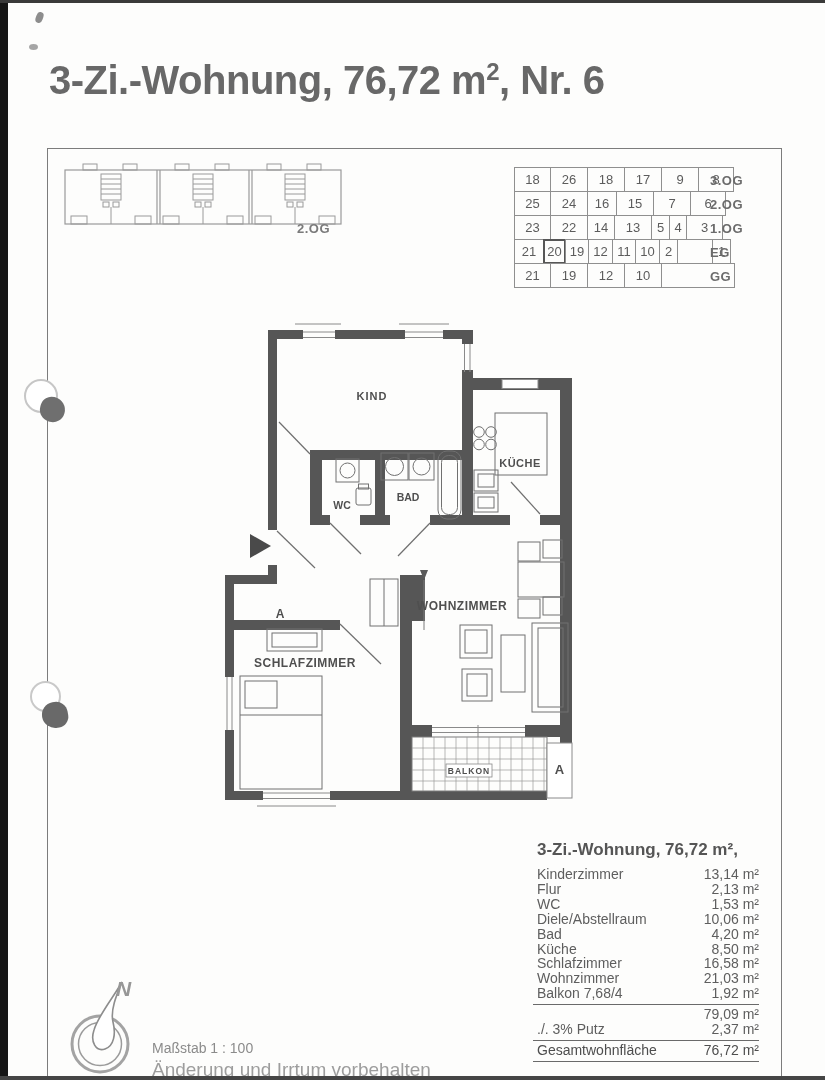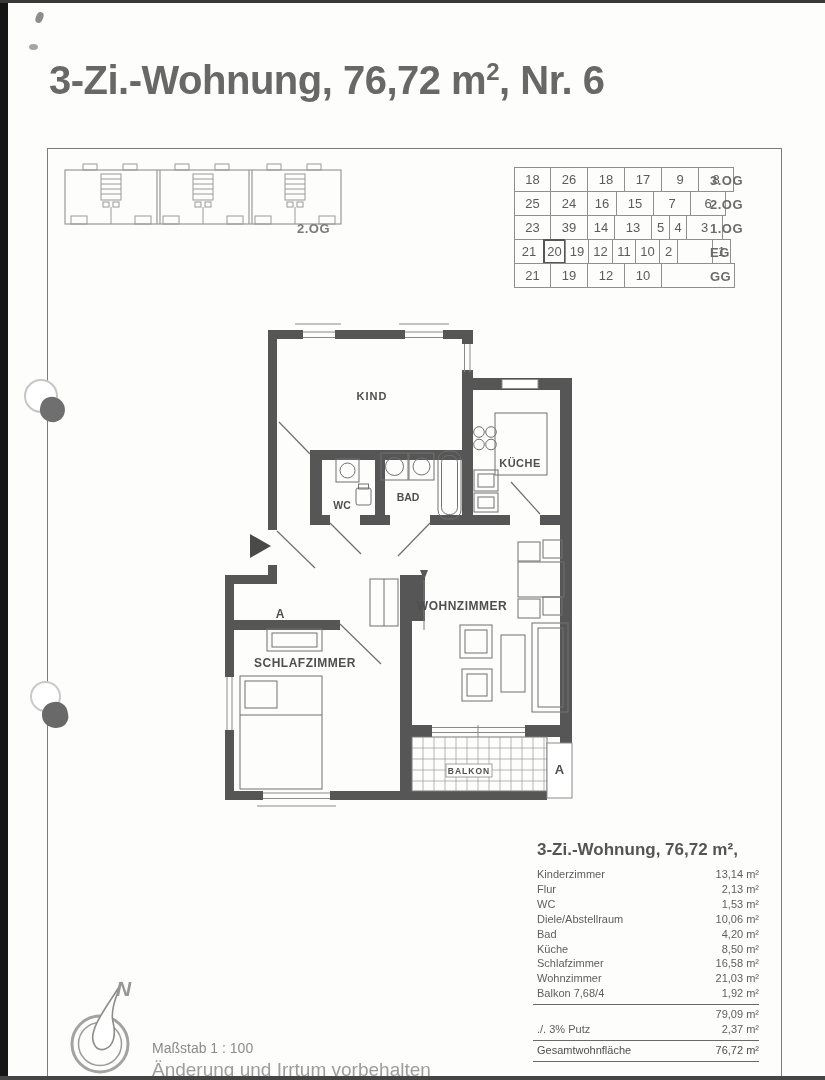--- a/index.html
+++ b/index.html
@@ -32,21 +32,21 @@
                font-size:13px;color:#5c5c5c;text-align:center;line-height:23px;}
   .ugrid .cell.bold{border:2px solid #565656;line-height:21px;}
   .floorlabels{left:710px;top:168px;}
   .floorlabels div{height:24px;line-height:26px;font-size:13px;font-weight:bold;color:#6b6b6b;letter-spacing:0.5px;}
   
   .plan{left:225px;top:318px;}
   
   .summary{left:533px;top:840px;width:226px;color:#5e5e5e;}
   .sum-head{font-size:17px;font-weight:bold;color:#555;line-height:19px;padding-left:4px;}
   .sum-rows{margin-top:8px;}
-  .sum-row{display:flex;justify-content:space-between;font-size:11px;line-height:14.9px;padding-left:4px;}
+  .sum-row{display:flex;justify-content:space-between;font-size:14px;line-height:14.9px;padding-left:4px;}
   .sum-row .v{white-space:nowrap;}
   .rule{border-top:1.5px solid #6a6a6a;margin:3px 0 2px 0;}
   
   .compass{left:58px;top:972px;}
   .scale{left:152px;top:1040px;font-size:14px;color:#8b8b8b;}
   .disclaimer{left:152px;top:1059px;font-size:19px;color:#9d9d9d;}
 </style>
 </head>
 <body>
 
@@ -116,21 +116,21 @@
     <div class="row">
       <div class="cell" style="width:37px">25</div>
       <div class="cell" style="width:38px">24</div>
       <div class="cell" style="width:30px">16</div>
       <div class="cell" style="width:38px">15</div>
       <div class="cell" style="width:38px">7</div>
       <div class="cell" style="width:36px">6</div>
     </div>
     <div class="row">
       <div class="cell" style="width:37px">23</div>
-      <div class="cell" style="width:38px">39</div>
+      <div class="cell" style="width:38px">22</div>
       <div class="cell" style="width:28px">14</div>
       <div class="cell" style="width:38px">13</div>
       <div class="cell" style="width:19px">5</div>
       <div class="cell" style="width:18px">4</div>
       <div class="cell" style="width:37px">3</div>
     </div>
     <div class="row">
       <div class="cell" style="width:30px">21</div>
       <div class="cell bold" style="width:23px">20</div>
       <div class="cell" style="width:24px">19</div>

